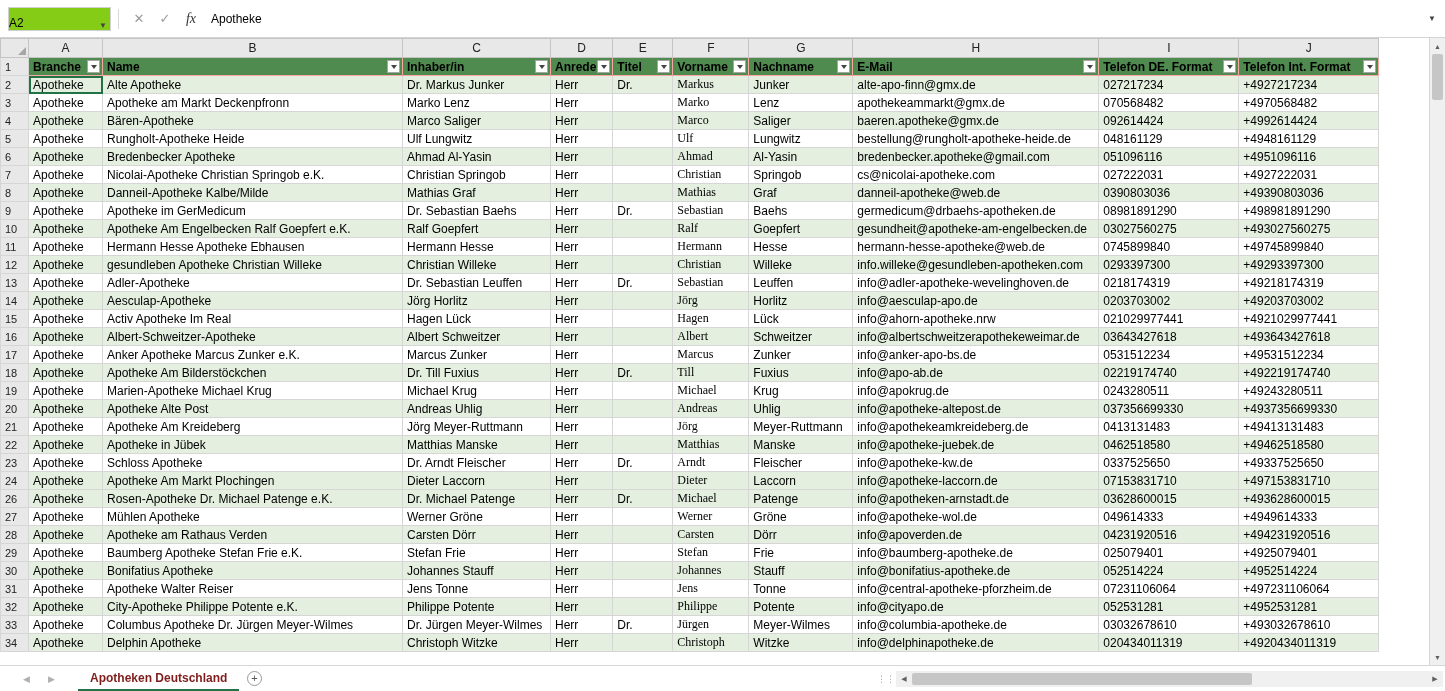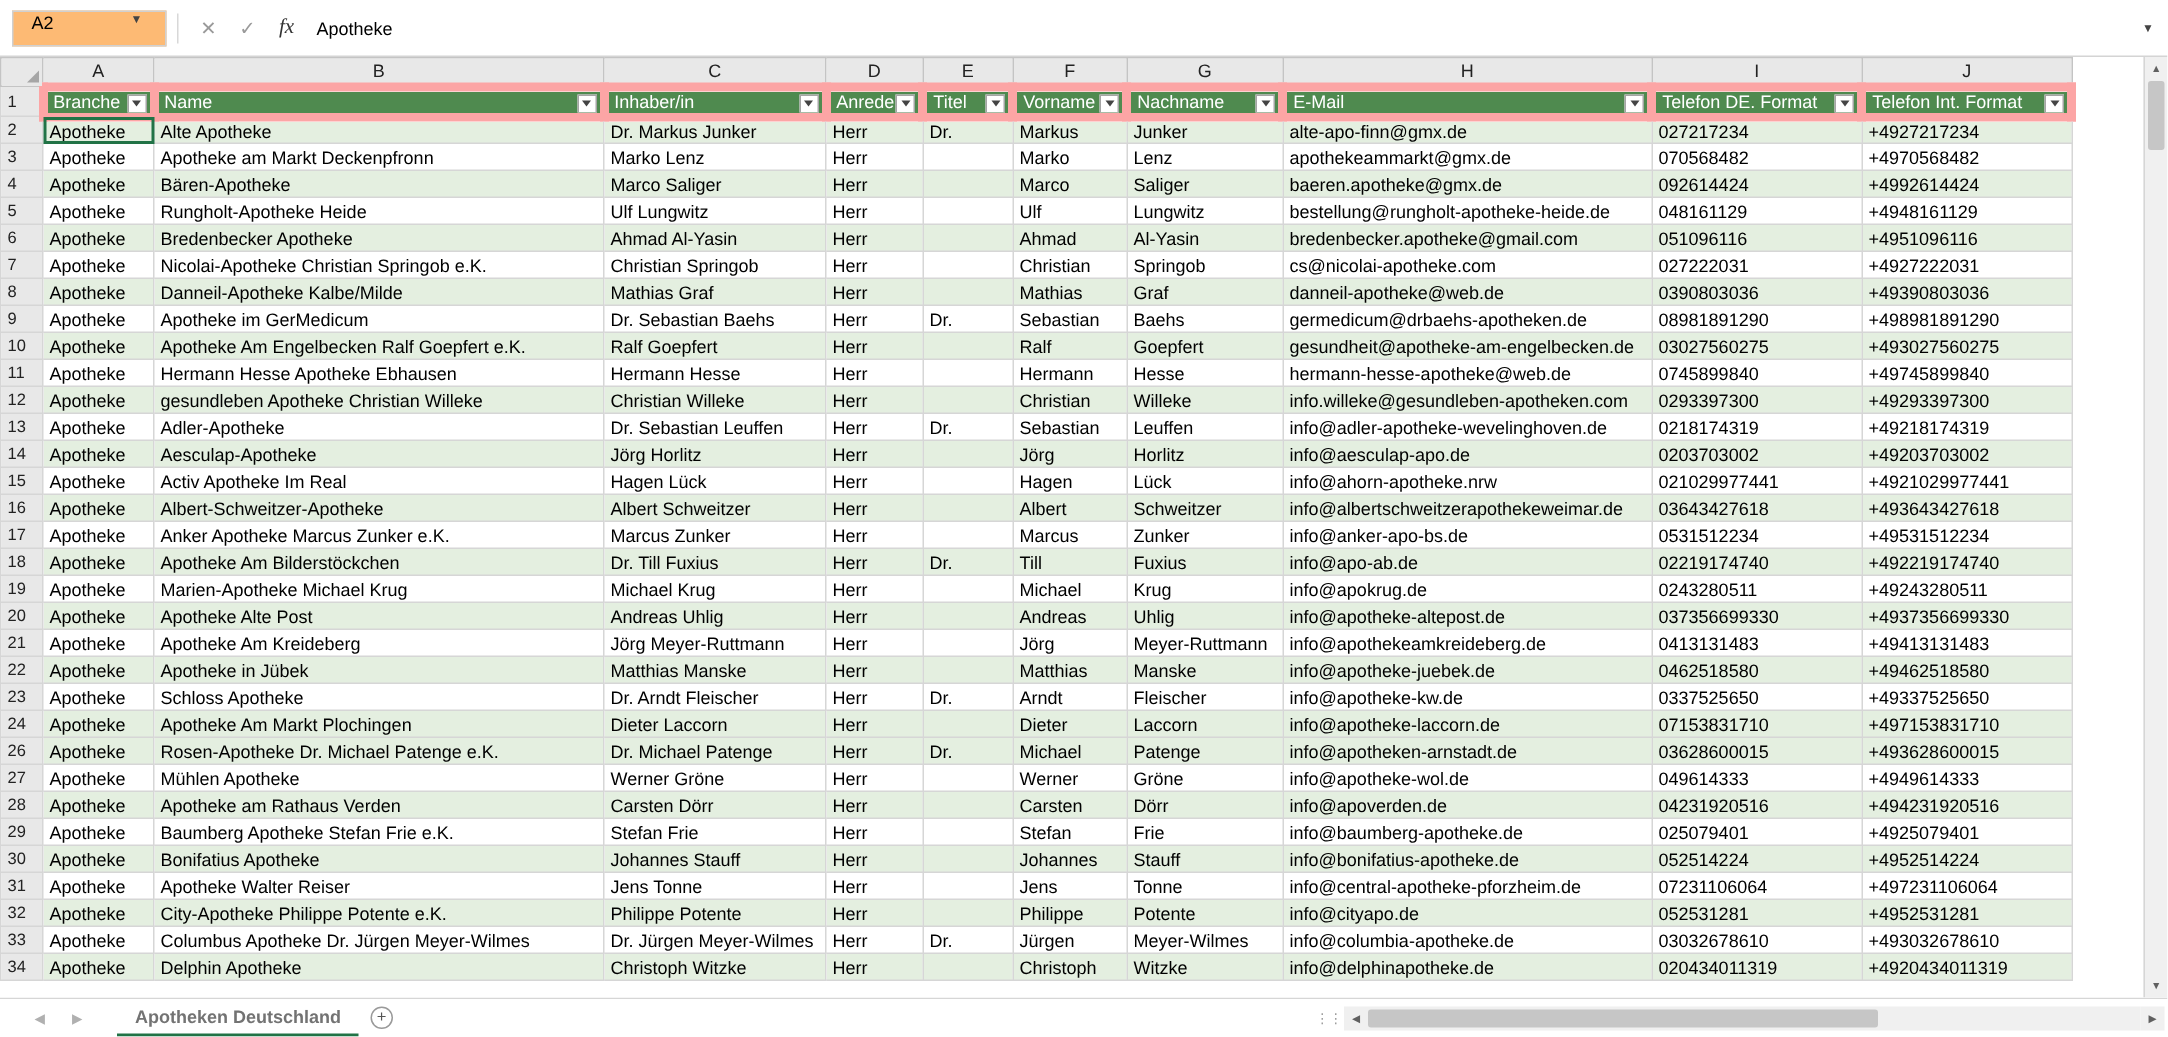--- a/index.html
+++ b/index.html
@@ -26,24 +26,24 @@
     align-items: center;
     border-bottom: 1px solid #d4d4d4;
     background: #ffffff;
     padding: 0 4px;
     flex: none;
   }
   .namebox {
     width: 103px;
     height: 24px;
     border: 1px solid #d0d0d0;
-    background: #fdba74;
+    background: #84cc16;
     display: flex;
-    align-items: flex-start;
-    padding: 0 12px;
+    align-items: flex-end;
+    padding: 0 0;
     margin-left: 4px;
     font-size: 12px;
     position: relative;
   }
   .namebox .nb-text { flex: 1; }
   .namebox .nb-arrow {
     width: 14px; text-align: center;
     color: #444; font-size: 8px;
   }
   .fb-sep {
@@ -128,23 +128,23 @@
     background: #e8e8e8;
     border: 1px solid #c4c4c4;
     text-align: center;
     color: #222;
     font-size: 11px;
     padding: 0 2px;
   }
   
   tr.tblhead td.cell {
     background: #4f8a4f;
-    color: #ffffff;
-    font-weight: normal;
-    border: 6px solid #fca5a5;
+    color: #000000;
+    font-weight: bold;
+    border: 1px solid #fca5a5;
     position: relative;
     padding-right: 16px;
   }
   .filter-btn {
     position: absolute;
     right: 2px; top: 2px;
     width: 13px; height: 13px;
     background: #ffffff;
     border: 1px solid #a5a5a5;
     display: flex; align-items: center; justify-content: center;
@@ -164,21 +164,21 @@
     outline: 2px solid #217346;
     outline-offset: -2px;
   }
 
   
   .c-a { width: 74px; }
   .c-b { width: 300px; margin-left: 17px; }
   .c-c { width: 148px; margin-left: 44px; }
   .c-d { width: 60px; }
   .c-e { width: 60px; }
-  .c-f { width: 76px; }
+  .c-f { width: 76px; font-family: Liberation Serif, serif; }
   .c-g { width: 104px; margin-left: 40px; }
   .c-h { width: 246px; }
   .c-i { width: 140px; }
   .c-j { width: 140px; }
 
   
   .vscroll {
     width: 16px;
     background: #f0f0f0;
     border-left: 1px solid #d6d6d6;
@@ -215,21 +215,21 @@
     gap: 18px;
     color: #b0b0b0;
     font-size: 9px;
   }
   .tabs { display: flex; align-items: stretch; }
   .tab {
     display: flex; align-items: center;
     padding: 0 12px;
     font-size: 12px;
     font-weight: bold;
-    color: #737373;
+    color: #7f1d1d;
     border-bottom: 2px solid #217346;
     background: #ffffff;
   }
   .tab-add {
     display: flex; align-items: center; justify-content: center;
     width: 30px;
     color: #777; font-size: 13px;
   }
   .tab-add .circ {
     width: 15px; height: 15px;

